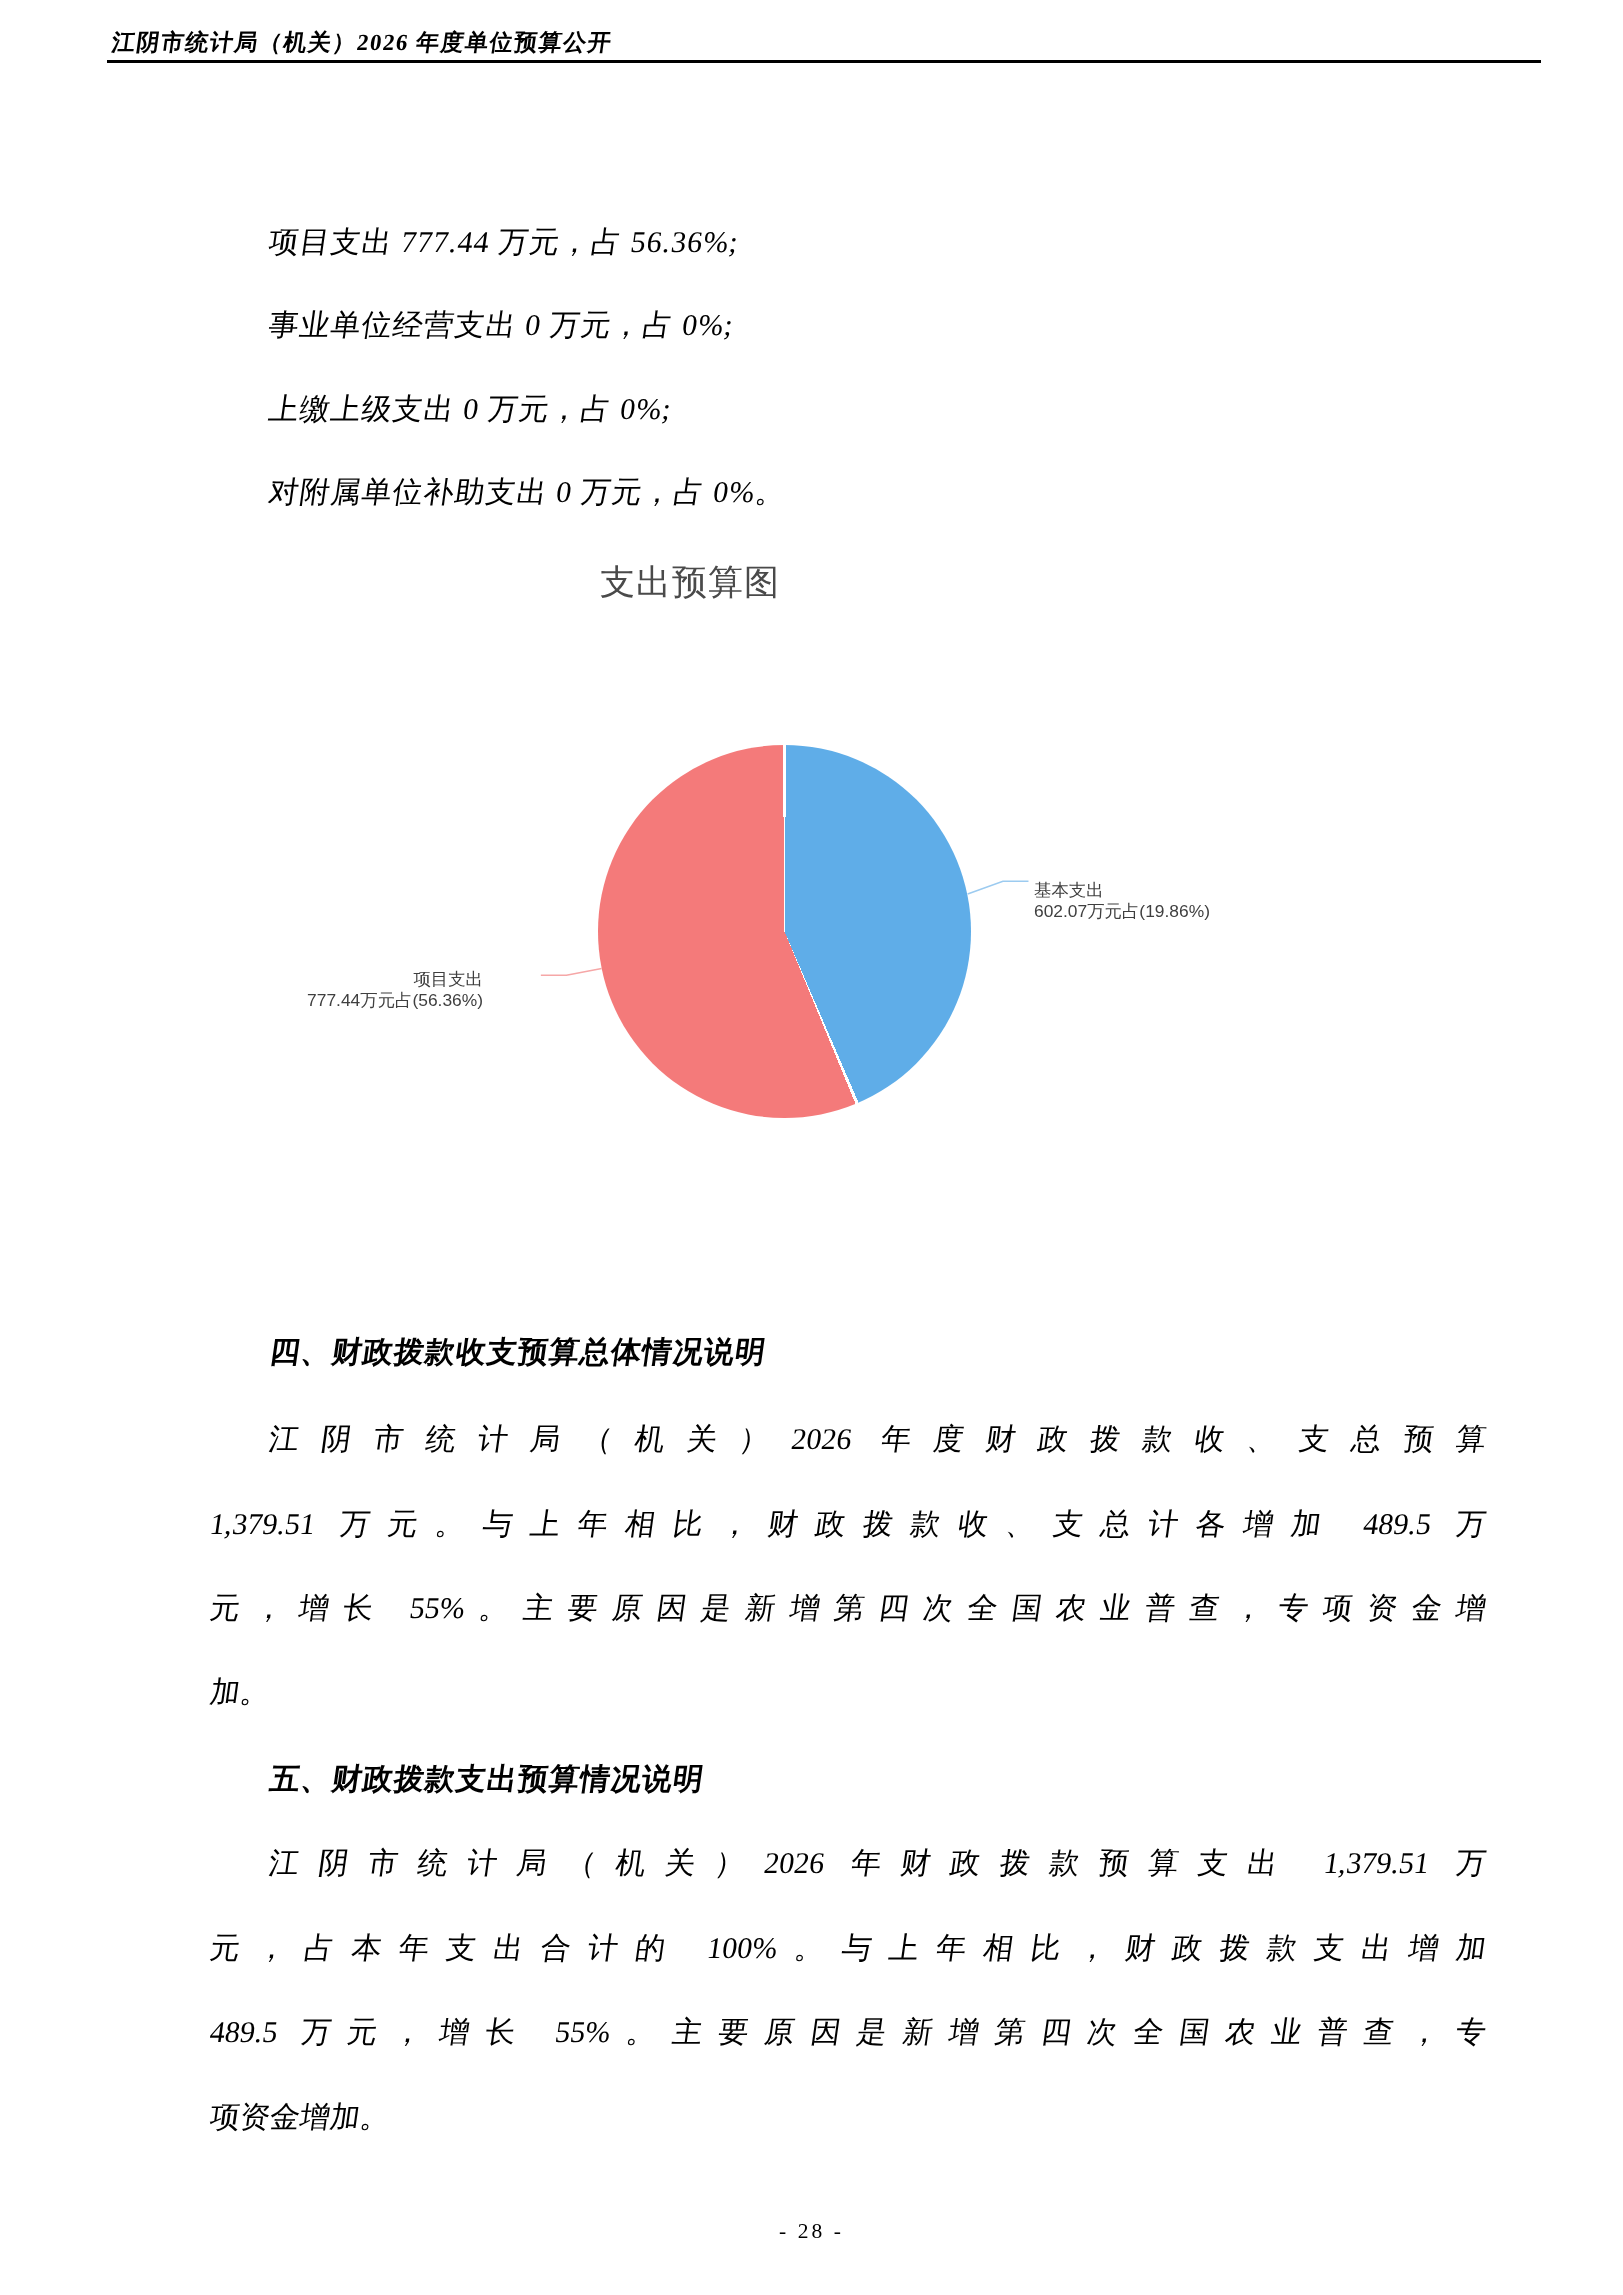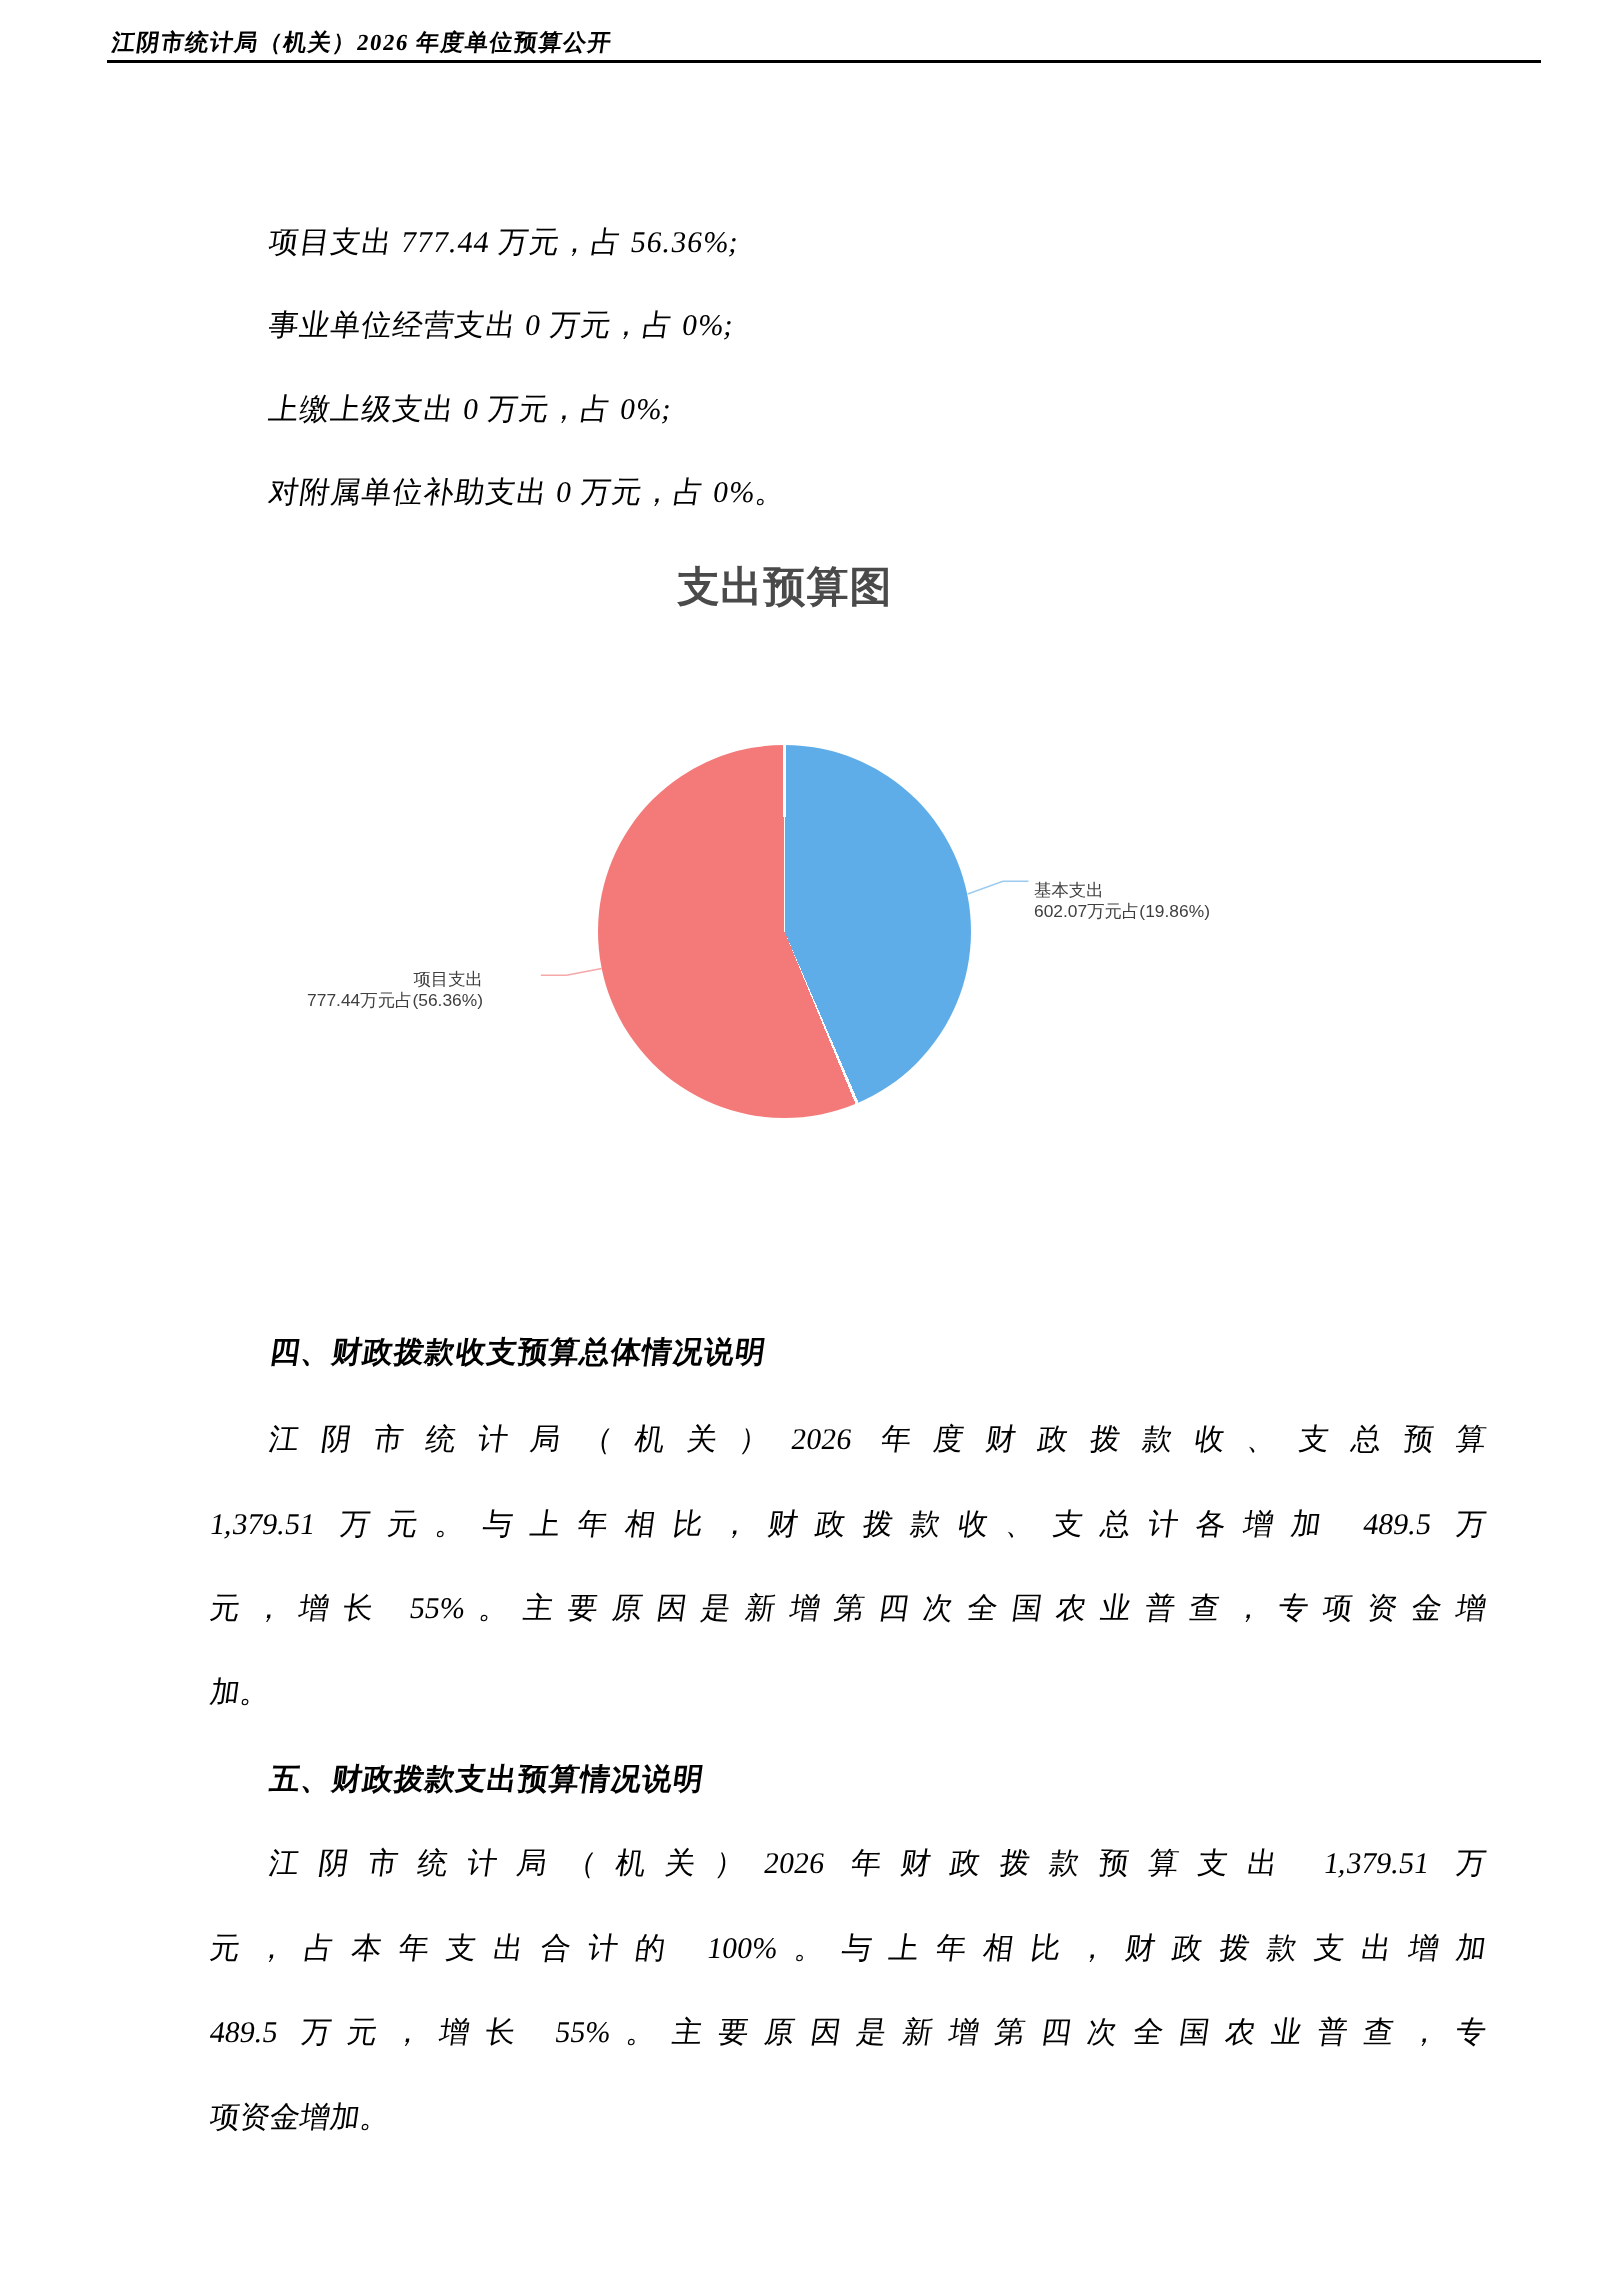--- a/index.html
+++ b/index.html
@@ -25,23 +25,22 @@
   
   .intro-line{
     position:absolute;left:266px;width:1217px;height:42px;
     font-size:30px;line-height:42px;letter-spacing:1px;
     transform:skewX(-8deg);transform-origin:left bottom;
     white-space:nowrap;
   }
   
   .chart-title{
     position:absolute;left:600px;top:559px;width:370px;
-    text-align:center;
     font-family:"Liberation Sans","DejaVu Sans",sans-serif;
-    font-size:42px;font-weight:bold;color:#4a4a4a;letter-spacing:1px;
+    font-size:35px;font-weight:normal;color:#4a4a4a;letter-spacing:1px;
   }
   .pie{
     position:absolute;left:598px;top:745px;width:373px;height:373px;
     border-radius:50%;
   }
   .leader-svg{position:absolute;left:0;top:0;pointer-events:none;}
   .pie-label{
     position:absolute;
     font-family:"Liberation Sans","DejaVu Sans",sans-serif;
     font-size:17.4px;line-height:21px;color:#3f3f3f;
@@ -106,15 +105,16 @@
   <div class="para-line fill" style="top:1501px">1,379.51 万元。与上年相比，财政拨款收、支总计各增加 489.5 万</div>
   <div class="para-line fill" style="top:1585px">元，增长 55%。主要原因是新增第四次全国农业普查，专项资金增</div>
   <div class="para-line" style="top:1669px">加。</div>
 
   <div class="sec-heading" style="top:1756px">五、财政拨款支出预算情况说明</div>
   <div class="para-line fill indent" style="top:1840px">江阴市统计局（机关）2026 年财政拨款预算支出 1,379.51 万</div>
   <div class="para-line fill" style="top:1925px">元，占本年支出合计的 100%。与上年相比，财政拨款支出增加</div>
   <div class="para-line fill" style="top:2009px">489.5 万元，增长 55%。主要原因是新增第四次全国农业普查，专</div>
   <div class="para-line" style="top:2094px">项资金增加。</div>
 
+  <div class="doc-footer">- 28 -</div>
 
 </div>
 
 
 </body></html>

